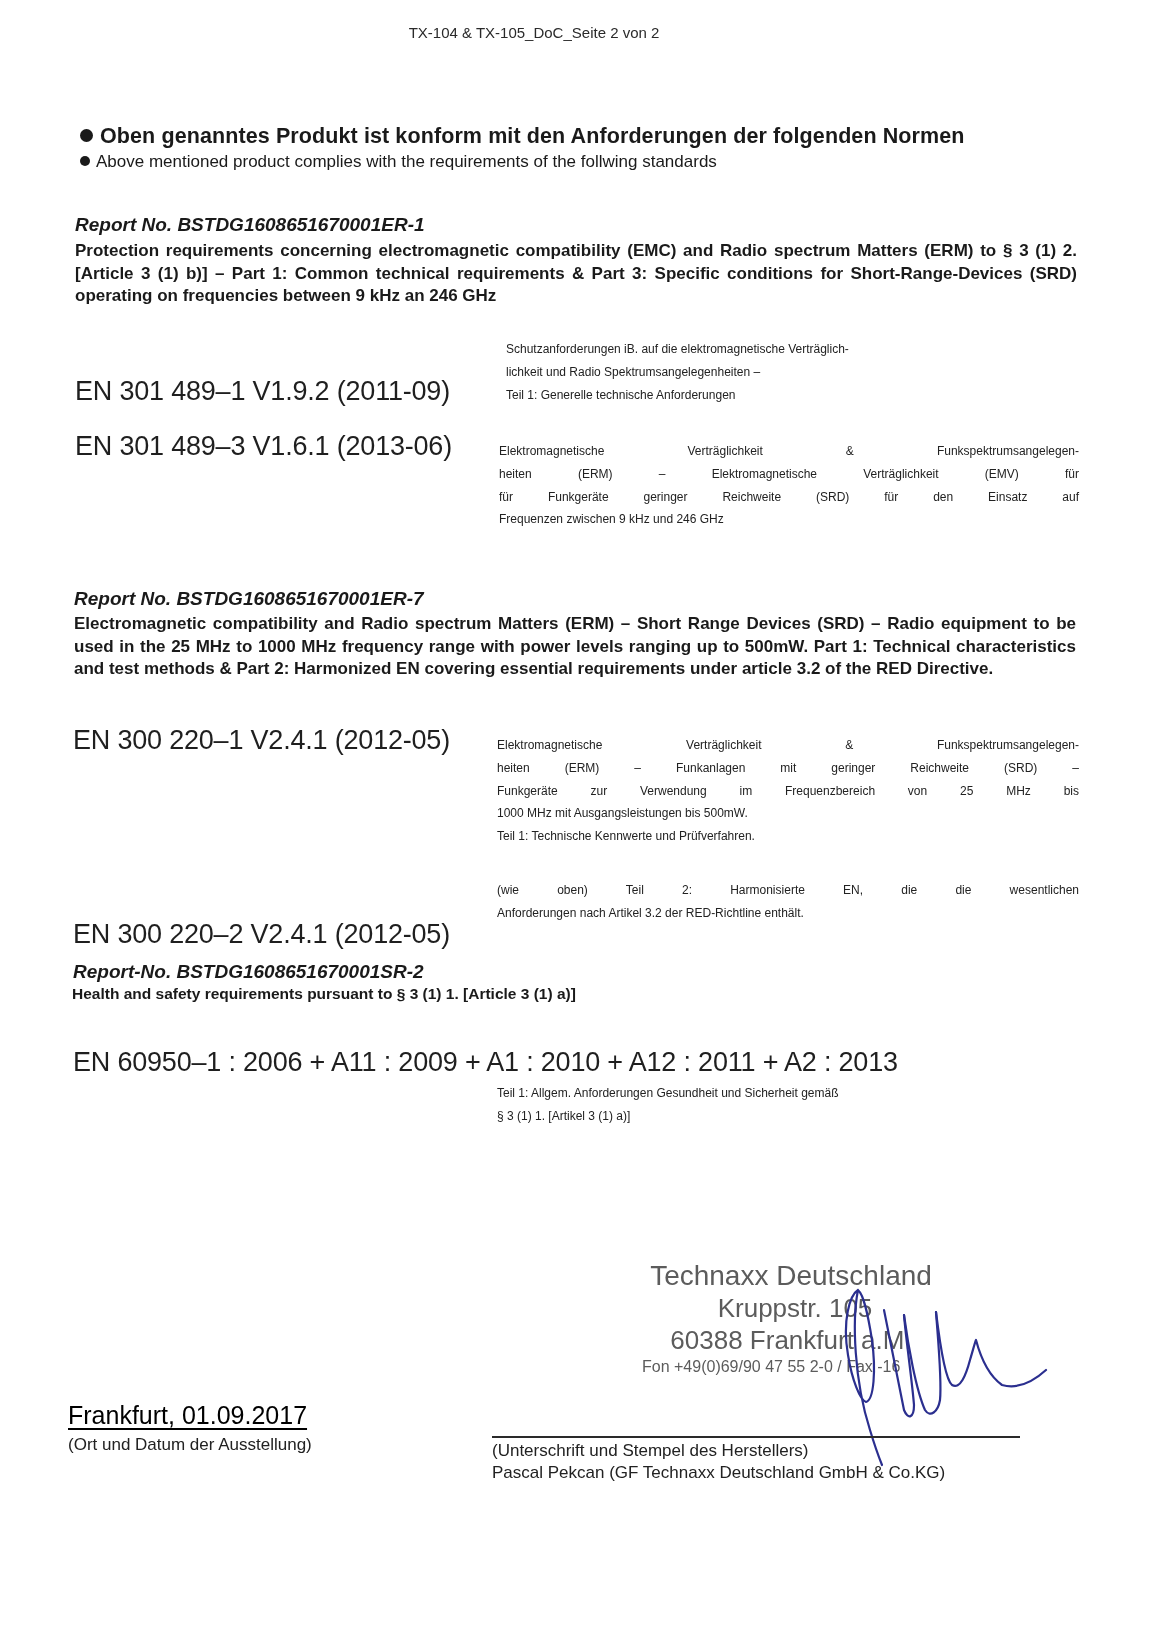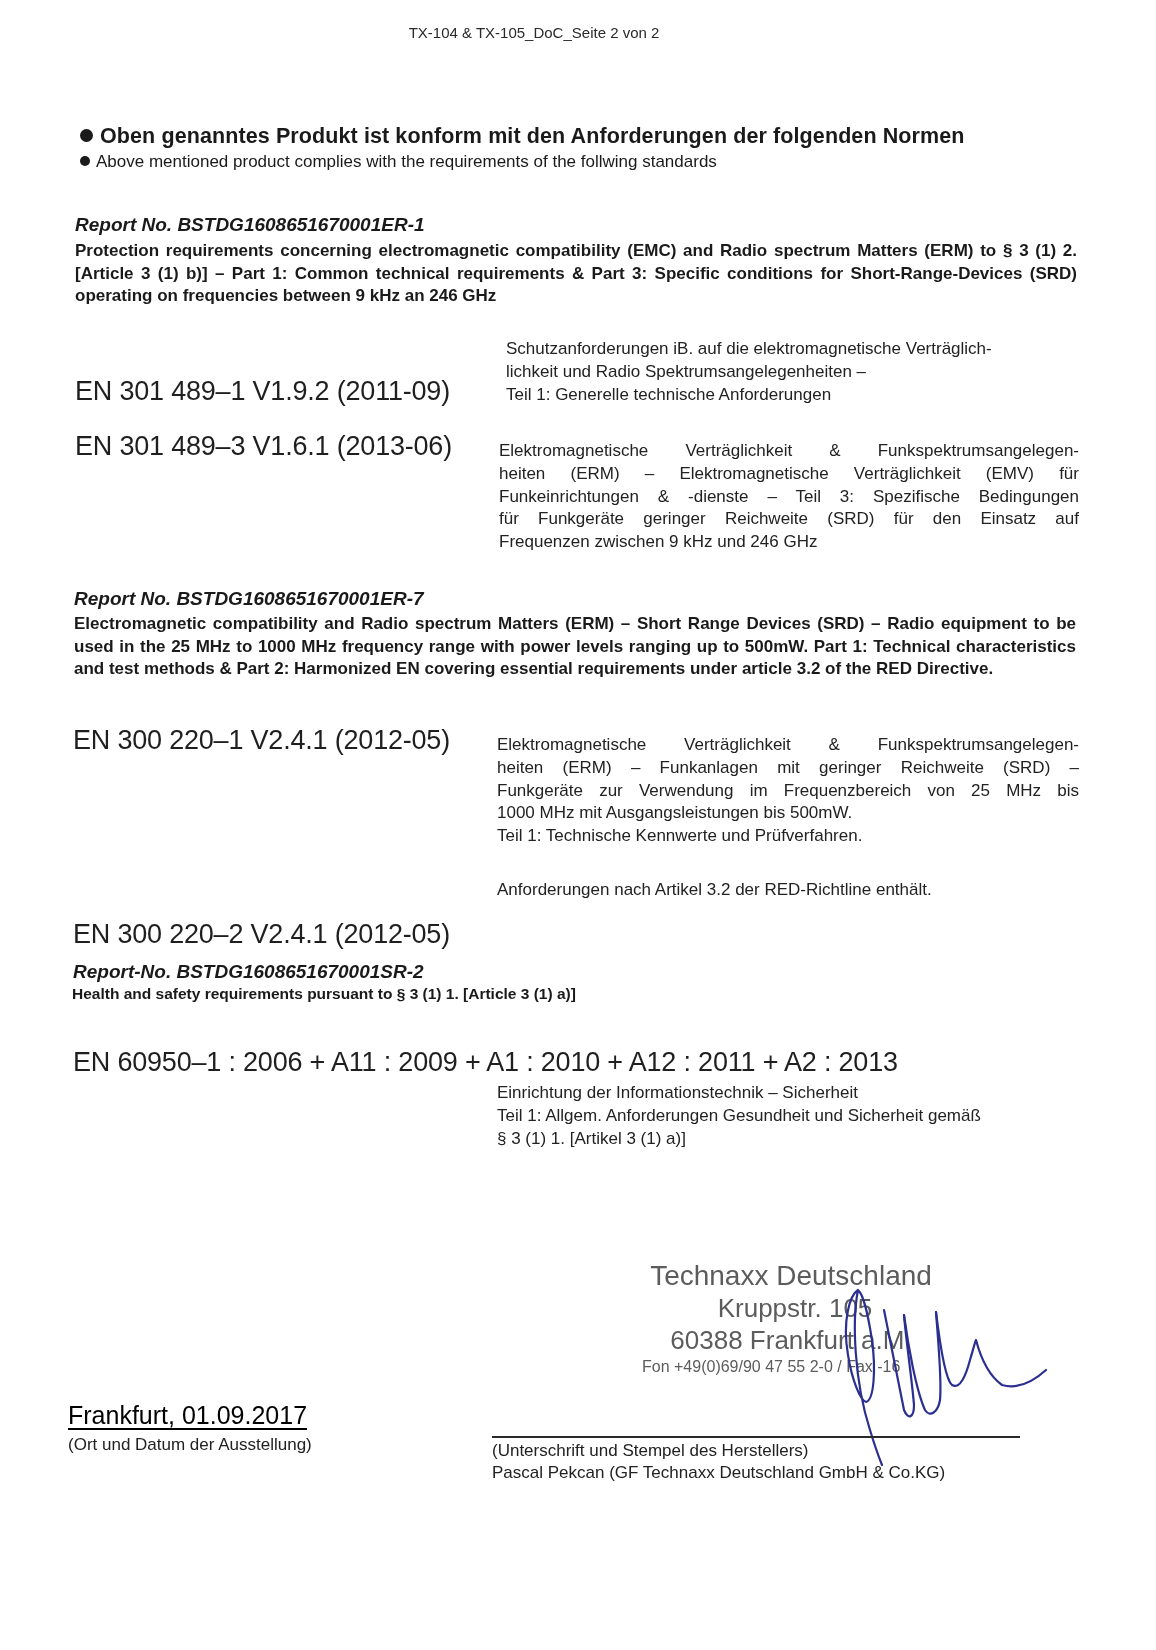--- a/index.html
+++ b/index.html
@@ -13,21 +13,21 @@
     .bullet-en { top: 152px; left: 80px; font-size: 17px; }
     .dot { display: inline-block; border-radius: 50%; background: #1a1a1a; vertical-align: middle; }
     .dot-big { width: 13px; height: 13px; margin-right: 7px; margin-top: -4px; }
     .dot-small { width: 10px; height: 10px; margin-right: 6px; margin-top: -3px; }
 
     .report-no { font-size: 19px; font-weight: bold; font-style: italic; }
     .report-desc { font-size: 17px; font-weight: bold; line-height: 22.5px; text-align: justify; text-align-last: left; white-space: normal; width: 1002px; }
     .report-desc-sm { font-size: 15.5px; font-weight: bold; line-height: 20.5px; white-space: normal; width: 900px; }
 
     .std-id { font-size: 27px; letter-spacing: -0.2px; color: #1f1f1f; }
-    .std-desc { font-size: 17px; line-height: 22.8px; white-space: normal; color: #222; }
+    .std-desc { font-size: 12px; line-height: 22.8px; white-space: normal; color: #222; }
     .just { text-align: justify; text-align-last: left; }
 
     .stamp { color: #5c5c5c; text-align: center; }
     .stamp-line1 { font-size: 28px; }
     .stamp-line2 { font-size: 26px; }
     .stamp-phone { font-size: 16px; }
 
     .place-date { font-size: 25px; text-decoration: underline; text-underline-offset: 4px; color: #000000; }
     .place-caption { font-size: 17px; color: #222; }
     .sig-line { top: 1436px; left: 492px; width: 528px; height: 2px; background: #2a2a2a; }
@@ -53,50 +53,49 @@
 <div class="abs std-desc" style="top:338px; left:506px; width:580px;">
   <div>Schutzanforderungen iB. auf die elektromagnetische Verträglich-</div>
   <div>lichkeit und Radio Spektrumsangelegenheiten –</div>
   <div>Teil 1: Generelle technische Anforderungen</div>
 </div>
 
 <div class="abs std-id" style="top:431px; left:75px;">EN 301 489–3  V1.6.1 (2013-06)</div>
 <div class="abs std-desc just" style="top:440px; left:499px; width:580px;">
   <div class="just" style="text-align-last:justify;">Elektromagnetische Verträglichkeit &amp; Funkspektrumsangelegen-</div>
   <div class="just" style="text-align-last:justify;">heiten (ERM) – Elektromagnetische Verträglichkeit (EMV) für</div>
-  <div class="just" style="text-align-last:justify;">Funkeinrichtungen &amp; -dienste – Teil 3: Spezifische Bedingungen</div>
   <div class="just" style="text-align-last:justify;">für Funkgeräte geringer Reichweite (SRD) für den Einsatz auf</div>
   <div>Frequenzen zwischen 9 kHz und 246 GHz</div>
 </div>
 
 <div class="abs report-no" style="top:588px; left:74px;">Report No. BSTDG1608651670001ER-7</div>
 <div class="abs report-desc" style="top:613px; left:74px;">Electromagnetic compatibility and Radio spectrum Matters (ERM) – Short Range Devices (SRD) – Radio equipment to be used in the 25 MHz to 1000 MHz frequency range with power levels ranging up to 500mW. Part 1: Technical characteristics and test methods &amp; Part 2: Harmonized EN covering essential requirements under article 3.2 of the RED Directive.</div>
 
 <div class="abs std-id" style="top:725px; left:73px;">EN 300 220–1  V2.4.1 (2012-05)</div>
 <div class="abs std-desc" style="top:734px; left:497px; width:582px;">
   <div class="just" style="text-align-last:justify;">Elektromagnetische Verträglichkeit &amp; Funkspektrumsangelegen-</div>
   <div class="just" style="text-align-last:justify;">heiten (ERM) – Funkanlagen mit geringer Reichweite (SRD) –</div>
   <div class="just" style="text-align-last:justify;">Funkgeräte zur Verwendung im Frequenzbereich von 25 MHz bis</div>
   <div>1000 MHz mit Ausgangsleistungen bis 500mW.</div>
   <div>Teil 1: Technische Kennwerte und Prüfverfahren.</div>
 </div>
 
 <div class="abs std-id" style="top:871px; left:73px;margin-top:48px;">EN 300 220–2  V2.4.1 (2012-05)</div>
 <div class="abs std-desc" style="top:879px; left:497px; width:582px;">
+  <div class="just" style="text-align-last:justify;">(wie oben) Teil 2: Harmonisierte EN, die die wesentlichen</div>
   <div>Anforderungen nach Artikel 3.2 der RED-Richtline enthält.</div>
 </div>
 
 <div class="abs report-no" style="top:961px; left:73px;">Report-No. BSTDG1608651670001SR-2</div>
 <div class="abs report-desc-sm" style="top:984px; left:72px;">
   <div>Health and safety requirements pursuant to § 3 (1) 1. [Article 3 (1) a)]</div>
 </div>
 
 <div class="abs std-id" style="top:1047px; left:73px;">EN 60950–1 : 2006 + A11 : 2009 + A1 : 2010 + A12 : 2011 + A2 : 2013</div>
 <div class="abs std-desc" style="top:1082px; left:497px; width:600px;">
-  <div>Einrichtung der Informationstechnik – Sicherheit</div>
   <div>Teil 1: Allgem. Anforderungen Gesundheit und Sicherheit gemäß</div>
   <div>§ 3 (1) 1. [Artikel 3 (1) a)]</div>
 </div>
 
 <div class="abs stamp" style="top:1260px; left:636px; width:310px;">
   <div class="stamp-line1" style="line-height:32px;">Technaxx Deutschland</div>
   <div class="stamp-line2" style="line-height:32px; padding-left:8px;">Kruppstr. 105</div>
   <div class="stamp-line2" style="line-height:32px;">60388 Frankfurt a.M.</div>
   <div class="stamp-phone" style="line-height:22px; text-align:left; padding-left:6px;">Fon +49(0)69/90 47 55 2-0 / Fax -16</div>
 </div>

